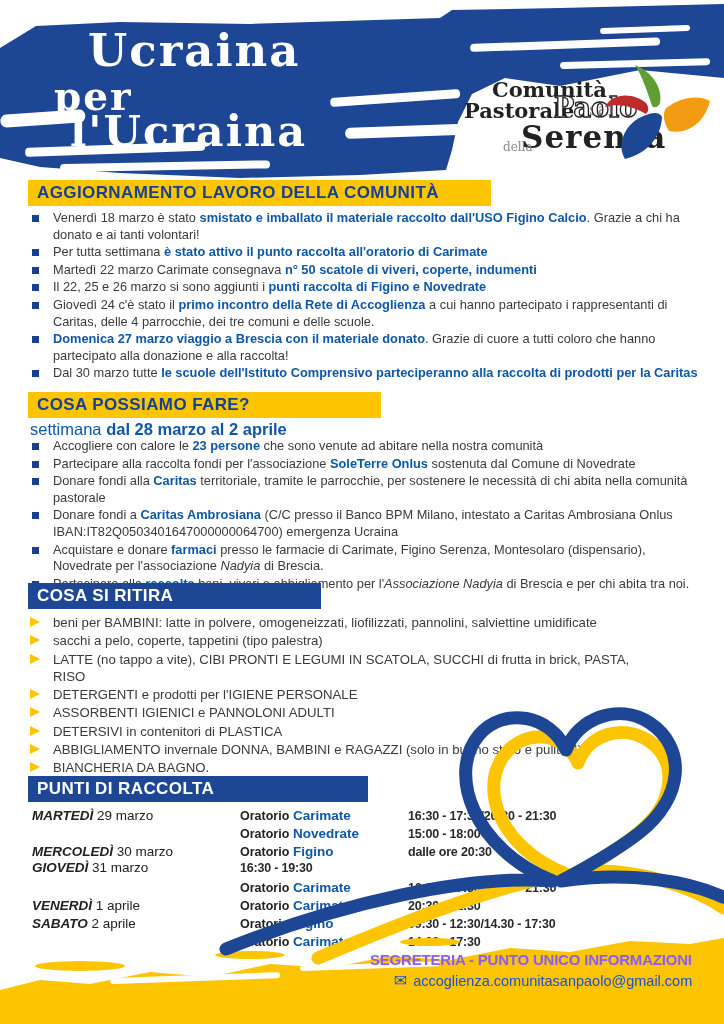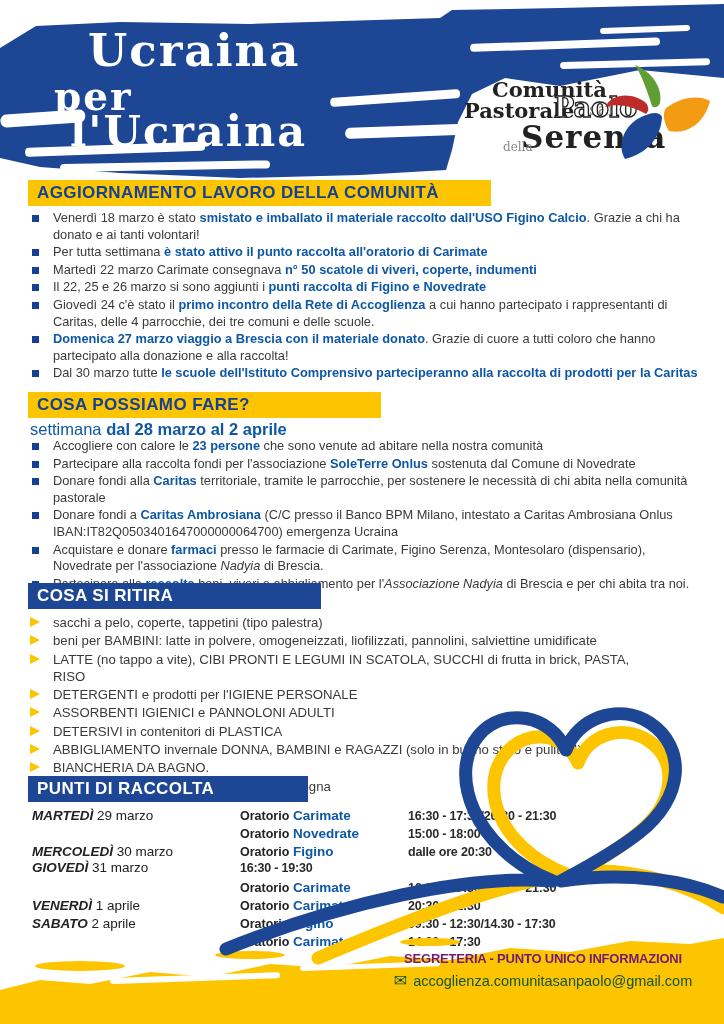--- a/index.html
+++ b/index.html
@@ -30,21 +30,21 @@
   .logo-icon    { position:absolute; left:600px; top:56px; }
 
   
   .banner { position:absolute; height:26px; line-height:26px; padding-left:9px;
             font-weight:800; font-size:17px; letter-spacing:0.4px; box-sizing:border-box; }
   .banner.yellow { background:var(--banner_yellow); color:var(--banner_text_blue); }
   .banner.blue   { background:var(--blue); color:#fff; }
   .b1 { left:28px; top:180px; width:463px; }
   .b2 { left:28px; top:392px; width:353px; }
   .b3 { left:28px; top:583px; width:293px; }
-  .b4 { left:28px; top:776px; width:280px; }
+  .b4 { left:28px; top:776px; width:340px; }
 
   .subtitle { position:absolute; left:30px; top:420px; font-size:16.5px; color:var(--highlight_blue); }
   .subtitle .sub-b { font-weight:bold; }
 
   
   .list { position:absolute; left:30px; width:676px; color:var(--body_text); }
   .l1 { top:210px; font-size:12.8px; line-height:16.6px; }
   .l2 { top:438px; font-size:12.8px; line-height:16.6px; }
   .l3 { top:614px; font-size:13.2px; line-height:17.3px; width:600px; }
   .li { position:relative; padding-left:23px; margin-bottom:1px; }
@@ -59,24 +59,24 @@
   .schedule { position:absolute; left:32px; top:806px; width:600px; }
   .schedule-row { display:flex; height:18px; align-items:baseline; }
   .col-day   { width:208px; font-size:13.5px; color:#222; }
   .col-venue { width:168px; }
   .col-time  { flex:1; font-size:12.5px; font-weight:bold; color:#2a2a2a; letter-spacing:-0.2px; }
   .day-b { font-weight:bold;font-style:italic; }
   .ven-p { font-size:12.5px; font-weight:bold; color:#222; }
   .ven-n { font-size:13.5px; font-weight:bold; color:var(--highlight_blue); }
 
   
-  .f-title { position:absolute; left:370px; top:951px; width:346px; text-align:center;
-             font-size:13px; font-weight:800; color:#701a75; letter-spacing:-0.2px; }
+  .f-title { position:absolute; left:370px; top:951px; width:346px; text-align:left;
+             font-size:15px; font-weight:800; color:#8b5cf6; letter-spacing:-0.2px; }
   .f-email { position:absolute; left:370px; top:971px; width:346px; text-align:center;
-             font-size:14.5px; font-weight:500; color:#14532d; }
+             font-size:14.5px; font-weight:500; color:#1d4ed8; }
   .env { font-size:16px; margin-right:6px; }
 </style>
 </head>
 <body>
 
 <div class="page">
 
   <svg class="art header-art" width="724" height="190" viewBox="0 0 724 190">
     <path fill="#1D4795" d="M0 48 L36 26 L120 22 L250 24 L440 18 L452 10 L560 8 L724 4 L724 78 L640 70 L560 86 L505 78 L472 94 L458 122 L452 150 L446 170 L360 175 L240 178 L120 173 L40 167 L0 158 Z"></path>
     <rect x="470" y="44" width="190" height="8" rx="4" fill="#fff" transform="rotate(-2 470 44)"></rect>
@@ -125,22 +125,22 @@
       <div class="li"><span class="bullet-sq"></span><span>Accogliere con calore le </span><span class="seg-b">23 persone</span><span> che sono venute ad abitare nella nostra comunità</span></div>
       <div class="li"><span class="bullet-sq"></span><span>Partecipare alla raccolta fondi per l'associazione </span><span class="seg-b">SoleTerre Onlus</span><span> sostenuta dal Comune di Novedrate</span></div>
       <div class="li"><span class="bullet-sq"></span><span>Donare fondi alla </span><span class="seg-b">Caritas</span><span> territoriale, tramite le parrocchie, per sostenere le necessità di chi abita nella comunità pastorale</span></div>
       <div class="li"><span class="bullet-sq"></span><span>Donare fondi a </span><span class="seg-b">Caritas Ambrosiana</span><span> (C/C presso il Banco BPM Milano, intestato a Caritas Ambrosiana Onlus IBAN:IT82Q0503401647000000064700) emergenza Ucraina</span></div>
       <div class="li"><span class="bullet-sq"></span><span>Acquistare e donare </span><span class="seg-b">farmaci</span><span> presso le farmacie di Carimate, Figino Serenza, Montesolaro (dispensario), Novedrate per l'associazione </span><span class="seg-i">Nadyia</span><span> di Brescia.</span></div>
       <div class="li"><span class="bullet-sq"></span><span>Partecipare alla </span><span class="seg-b">raccolta</span><span> beni, viveri e abbigliamento per l'</span><span class="seg-i">Associazione Nadyia</span><span> di Brescia e per chi abita tra noi.</span></div>
     </div>
 
   <div class="banner blue b3">COSA SI RITIRA</div>
   <div class="list l3">
+      <div class="li"><span class="bullet-tri"></span><span>beni per BAMBINI: latte in polvere, omogeneizzati, liofilizzati, pannolini, salviettine umidificate</span></div>
       <div class="li"><span class="bullet-tri"></span><span>sacchi a pelo, coperte, tappetini (tipo palestra)</span></div>
-      <div class="li"><span class="bullet-tri"></span><span>beni per BAMBINI: latte in polvere, omogeneizzati, liofilizzati, pannolini, salviettine umidificate</span></div>
       <div class="li"><span class="bullet-tri"></span><span>LATTE (no tappo a vite), CIBI PRONTI E LEGUMI IN SCATOLA, SUCCHI di frutta in brick, PASTA, RISO</span></div>
       <div class="li"><span class="bullet-tri"></span><span>DETERGENTI e prodotti per l'IGIENE PERSONALE</span></div>
       <div class="li"><span class="bullet-tri"></span><span>ASSORBENTI IGIENICI e PANNOLONI ADULTI</span></div>
       <div class="li"><span class="bullet-tri"></span><span>DETERSIVI in contenitori di PLASTICA</span></div>
       <div class="li"><span class="bullet-tri"></span><span>ABBIGLIAMENTO invernale DONNA, BAMBINI e RAGAZZI (solo in buono stato e puliti !!!)</span></div>
       <div class="li"><span class="bullet-tri"></span><span>BIANCHERIA DA BAGNO.</span></div>
       <div class="li"><span class="bullet-tri"></span><span>Gli indumenti verranno controllati alla consegna</span></div>
     </div>
 
   <div class="banner blue b4">PUNTI DI RACCOLTA</div>

